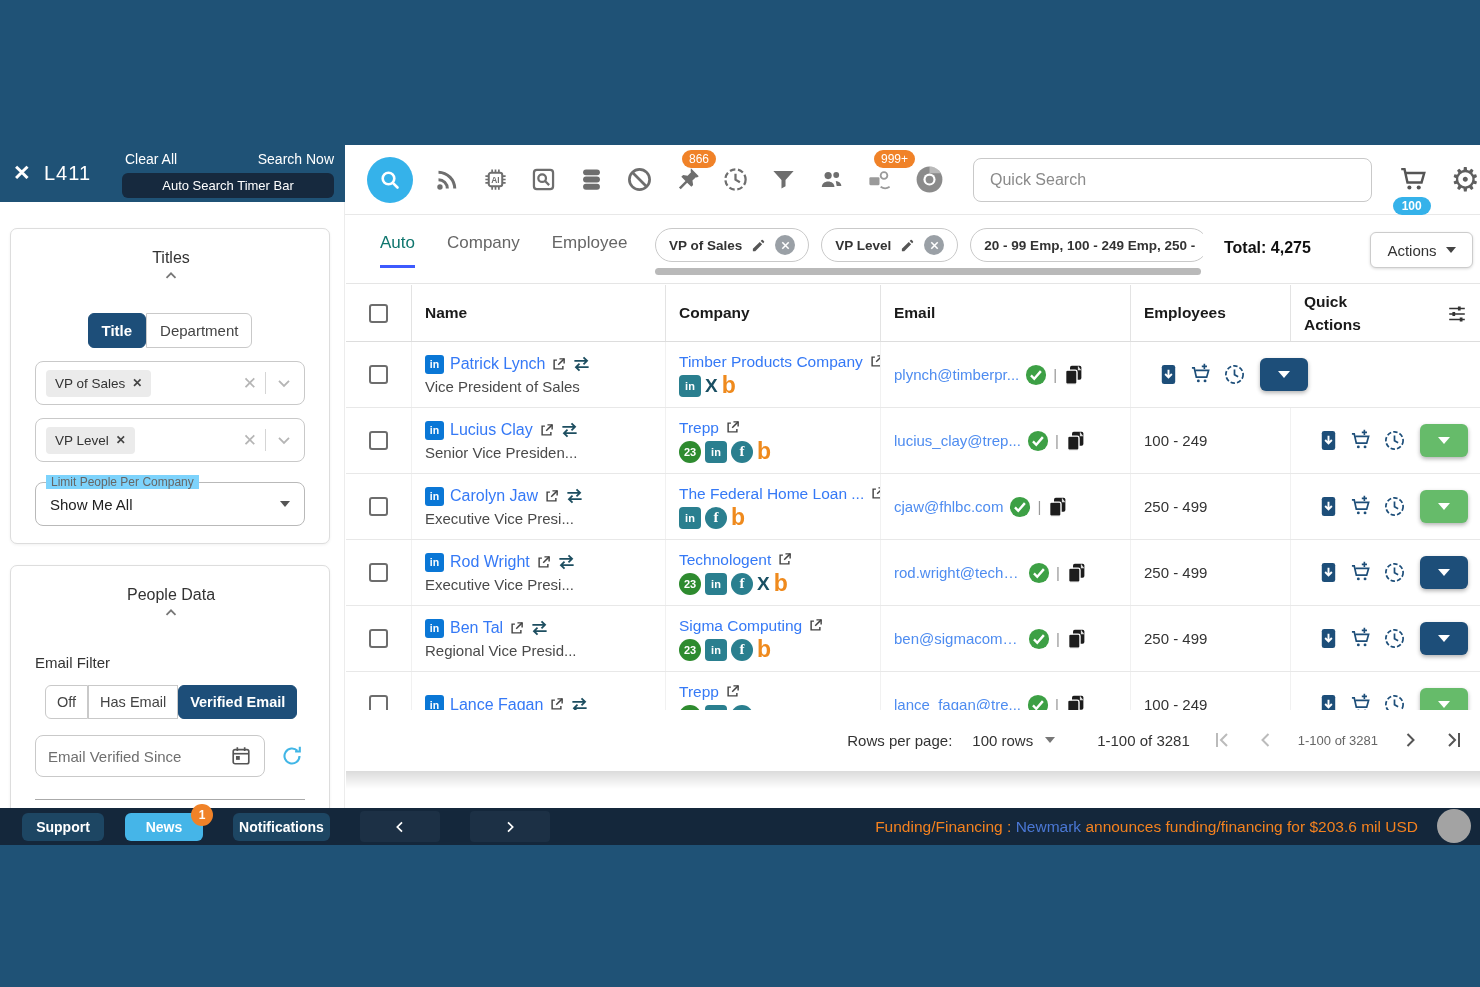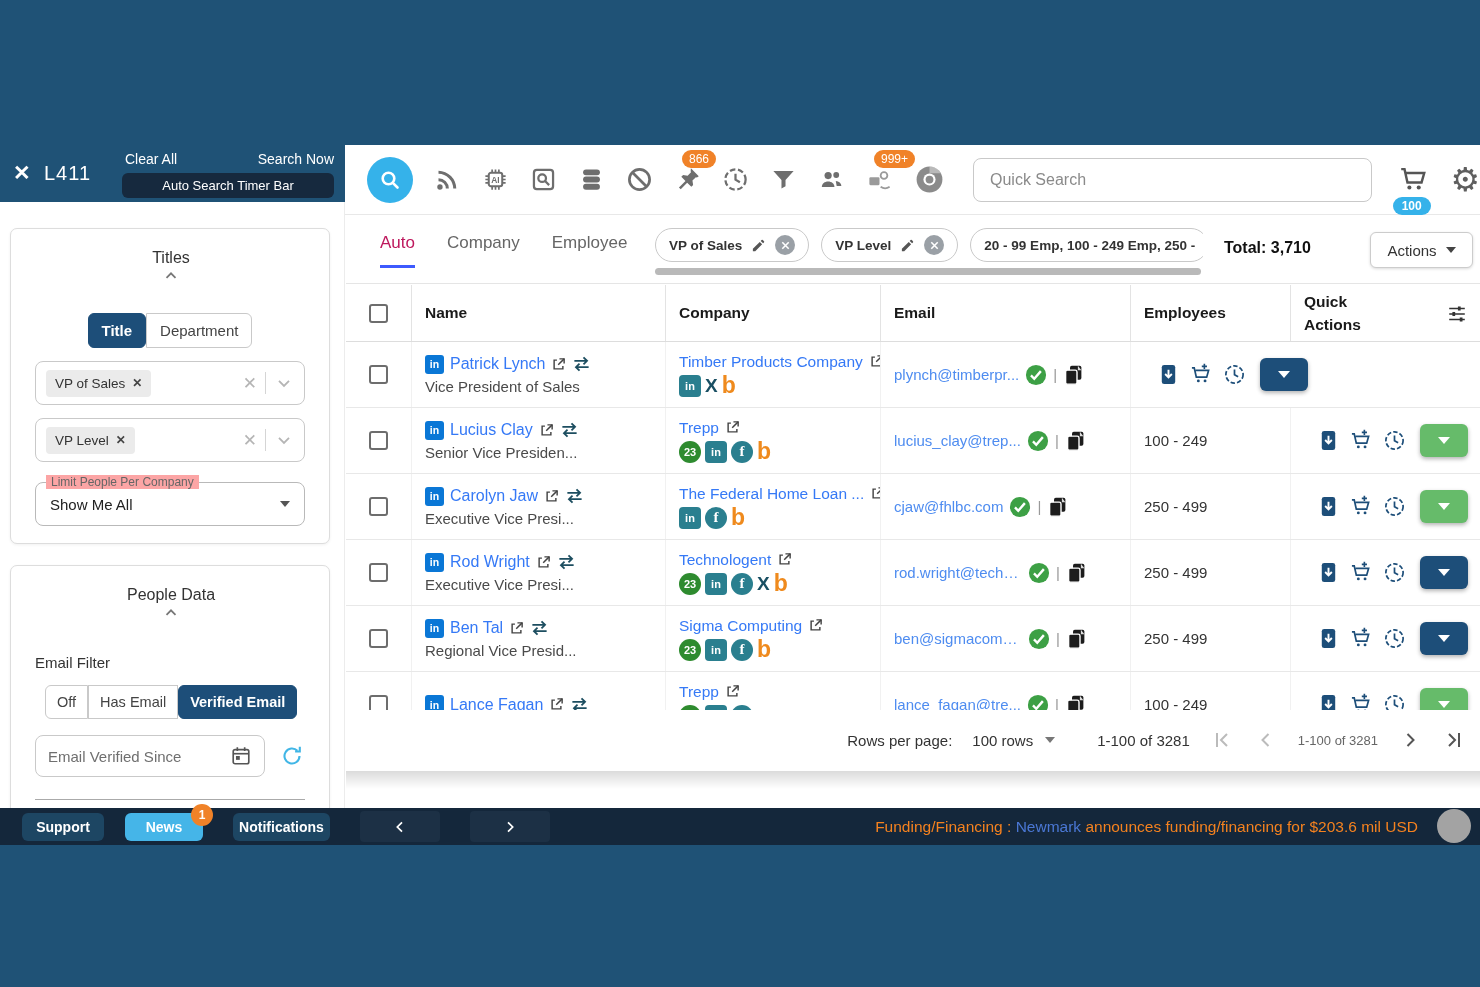--- a/index.html
+++ b/index.html
@@ -53,41 +53,41 @@
   .seg.active { background:#1d4e79; border-color:#1d4e79; color:#fff; font-weight:bold; border-radius:6px; }
   .sel-box { margin:13px 24px 0 24px; height:44px; border:1px solid #c9c9c9; border-radius:8px;
              display:flex; align-items:center; padding:0 10px; }
   .sel-chip { background:#ebebeb; border-radius:4px; font-size:13.5px; color:#333; padding:6px 9px;
               display:flex; align-items:center; gap:7px; }
   .sel-chip b { font-size:12px; color:#444; cursor:pointer; }
   .sel-right { margin-left:auto; display:flex; align-items:center; gap:8px; color:#b5b5b5; }
   .sel-right .vbar { width:1px; height:22px; background:#d5d5d5; }
   .fieldset { margin:20px 24px 0 24px; border:1px solid #b9b9b9; border-radius:8px; position:relative;
               height:44px; display:flex; align-items:center; padding:0 14px; cursor:pointer; }
-  .fieldset .legend { position:absolute; top:-8px; left:10px; background:#fca5a5; padding:0 5px; font-size:12px; color:#666; }
+  .fieldset .legend { position:absolute; top:-8px; left:10px; background:#7dd3fc; padding:0 5px; font-size:12px; color:#666; }
   .fieldset .val { font-size:15px; color:#222; }
   .fieldset .caret { margin-left:auto; color:#555; }
   .pd-label { font-size:15px; color:#333; margin:26px 0 0 24px; }
   .email-seg { display:flex; margin:14px 0 0 34px; }
   .email-seg .seg { font-size:14.5px; padding:8px 11px; }
   .date-row { display:flex; align-items:center; margin:16px 24px 0 24px; gap:15px; }
   .date-box { flex:none; width:230px; height:42px; border:1px solid #c9c9c9; border-radius:8px;
               display:flex; align-items:center; padding:0 12px; }
   .date-box input { border:none; outline:none; width:160px; font-size:15px; color:#333; font-family:"Liberation Sans",sans-serif; }
   .date-box input::placeholder { color:#6f6f6f; }
   .date-box .cal { margin-left:auto; width:22px; height:22px; color:#555; }
   .refresh { width:24px; height:24px; }
   .pd-divider { border-top:1px solid #aaa; margin:22px 24px 0 24px; }
   .li-filter { font-size:15px; color:#333; margin:14px 0 0 24px; font-weight:bold; }
 
   
   .main { position:absolute; left:346px; top:215px; width:1134px; height:593px; background:#fff; overflow:hidden; }
   .tabs { position:absolute; left:34px; top:18px; display:flex; gap:32px; }
   .tab { font-size:17px; color:#666; padding-bottom:12px; cursor:pointer; }
-  .tab.active { color:#be185d; border-bottom:3px solid #3d5afe; }
+  .tab.active { color:#0f766e; border-bottom:3px solid #3d5afe; }
   .chips { position:absolute; left:309px; top:13px; width:548px; display:flex; gap:12px; overflow:hidden; }
   .chip { flex:none; height:34px; border:1px solid #c9c9c9; border-radius:17px; display:flex; align-items:center;
           gap:9px; padding:0 13px; font-size:13.5px; font-weight:bold; color:#333; background:#fff; }
   .chip.clip { max-width:238px; overflow:hidden; white-space:nowrap; }
   .chip .pencil { width:15px; height:15px; cursor:pointer; }
   .chip .chip-x { width:20px; height:20px; border-radius:50%; background:#9aa0a6; display:flex; align-items:center;
                   justify-content:center; cursor:pointer; flex:none; }
   .chips-scrollbar { position:absolute; left:309px; top:53px; width:546px; height:7px; background:#b9b9b9; border-radius:4px; }
   .total { position:absolute; left:878px; top:24px; font-size:16px; color:#111; font-weight:bold; white-space:nowrap; }
   .actions-btn { position:absolute; left:1024px; top:17px; width:103px; height:36px; background:#fff;
@@ -390,21 +390,21 @@
               <path d="M5 5l14 14M19 5L5 19" stroke="#fff" stroke-width="3.4"></path>
             </svg>
           </span>
         </div>
         <div class="chip clip">
           <span>20 - 99 Emp, 100 - 249 Emp, 250 -</span>
         </div>
       </div>
     <div class="chips-scrollbar"></div>
     <div class="total">
-      <span>Total:</span> <span>3,710</span>
+      <span>Total:</span> <span>4,275</span>
     </div>
     <div class="actions-btn">
       <span>Actions</span>
         <span class="caret" style="color:#444;"></span>
     </div>
     <div class="main-divider"></div>
 
     <div class="thead">
       <div class="th col-check">
           <span class="checkbox"></span>

